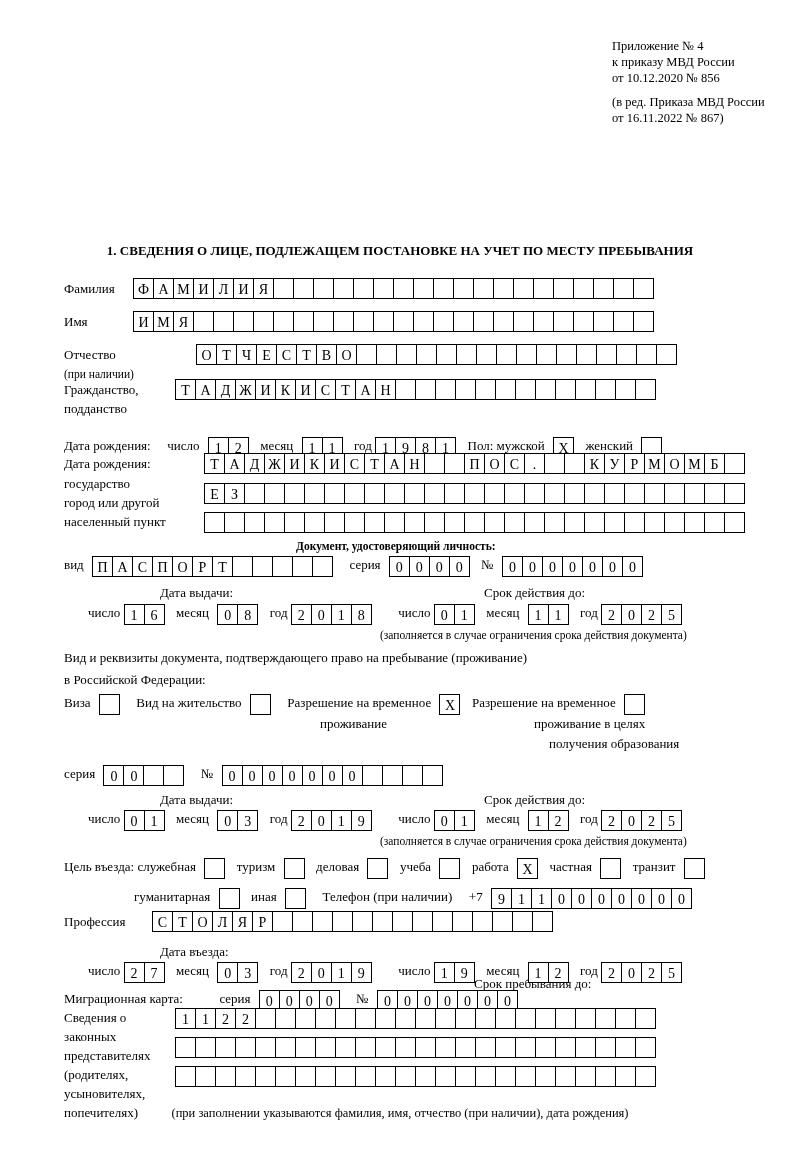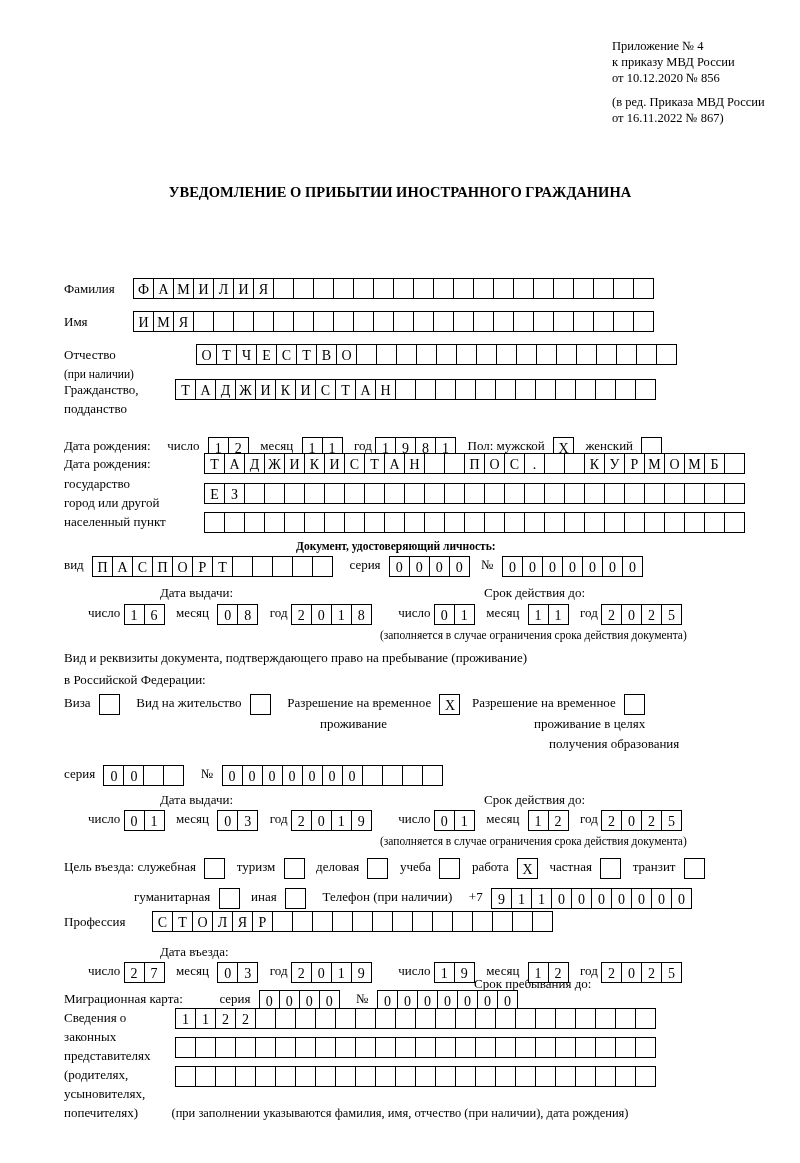--- a/index.html
+++ b/index.html
@@ -131,23 +131,23 @@
     <div class="line">Приложение № 4</div>
     <div class="line">к приказу МВД России</div>
     <div class="line">от 10.12.2020 № 856</div>
     <div class="gap"></div>
     <div class="line">(в ред. Приказа МВД России</div>
     <div class="line">от 16.11.2022 № 867)</div>
   </div>
 
 
   <div class="title">
-    <div>УВЕДОМЛЕНИЕ О ПРИБЫТИИ ИНОСТРАННОГО ГРАЖДАНИНА</div>
-  </div>
-
+  </div>
+
+  <div class="section1">1. СВЕДЕНИЯ О ЛИЦЕ, ПОДЛЕЖАЩЕМ ПОСТАНОВКЕ НА УЧЕТ ПО МЕСТУ ПРЕБЫВАНИЯ</div>
 
   <div class="row" style="top:281px; left:64px;">
     <span class="lbl">Фамилия</span>
   </div>
   <div class="row" style="top:278px; left:133px;">
     <span class="boxes" id="surname-boxes">
         <span class="bx">Ф</span>
         <span class="bx">А</span>
         <span class="bx">М</span>
         <span class="bx">И</span>

